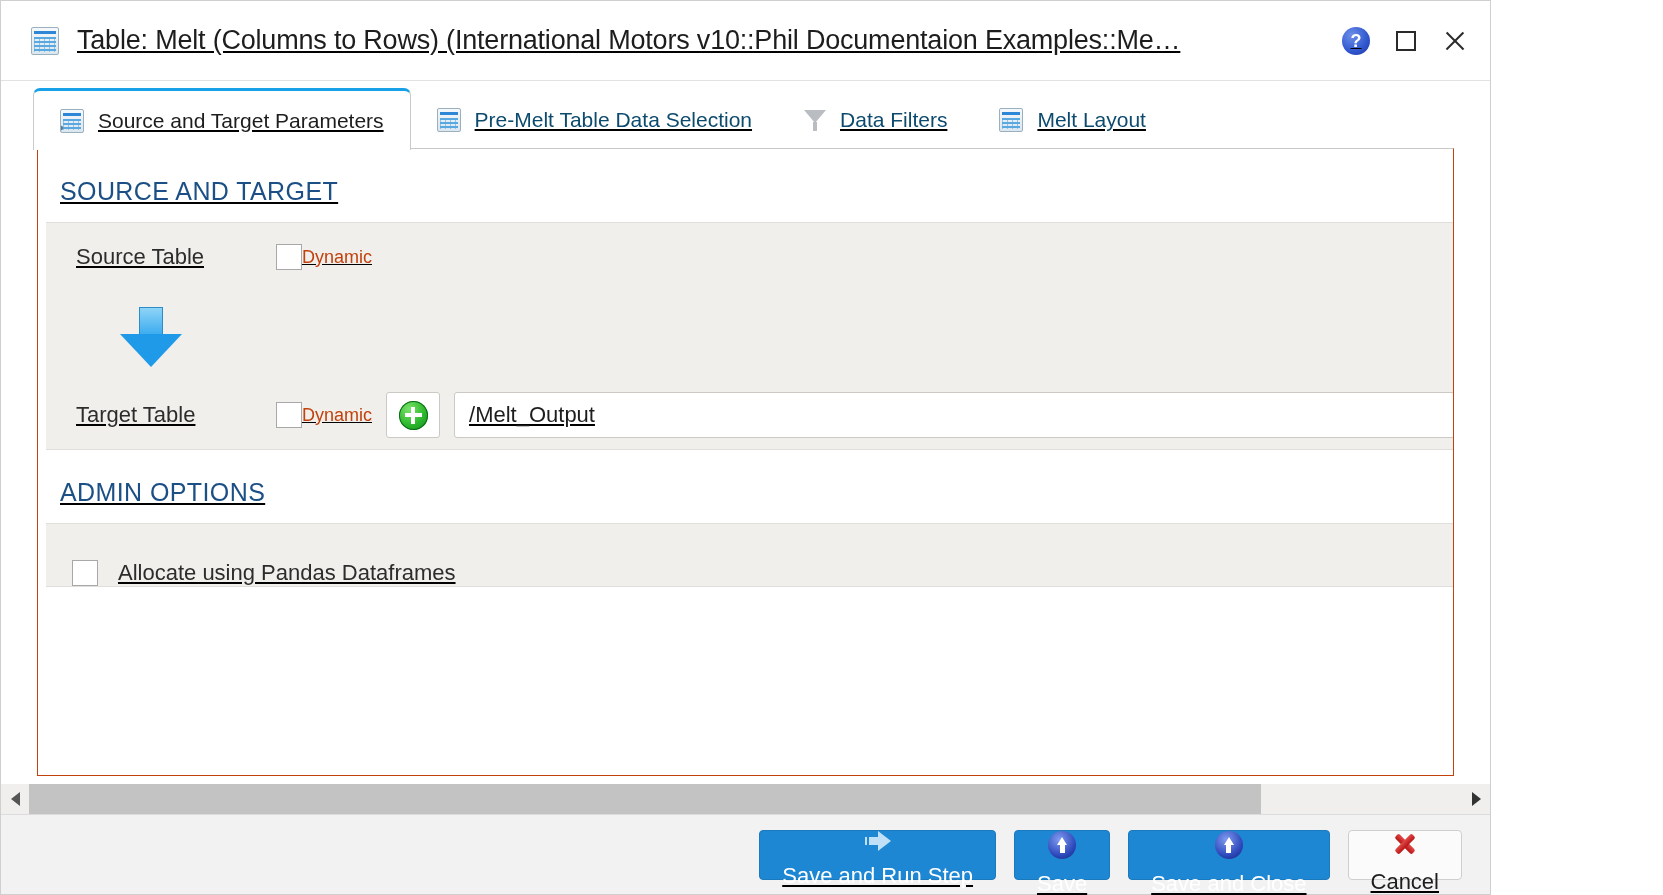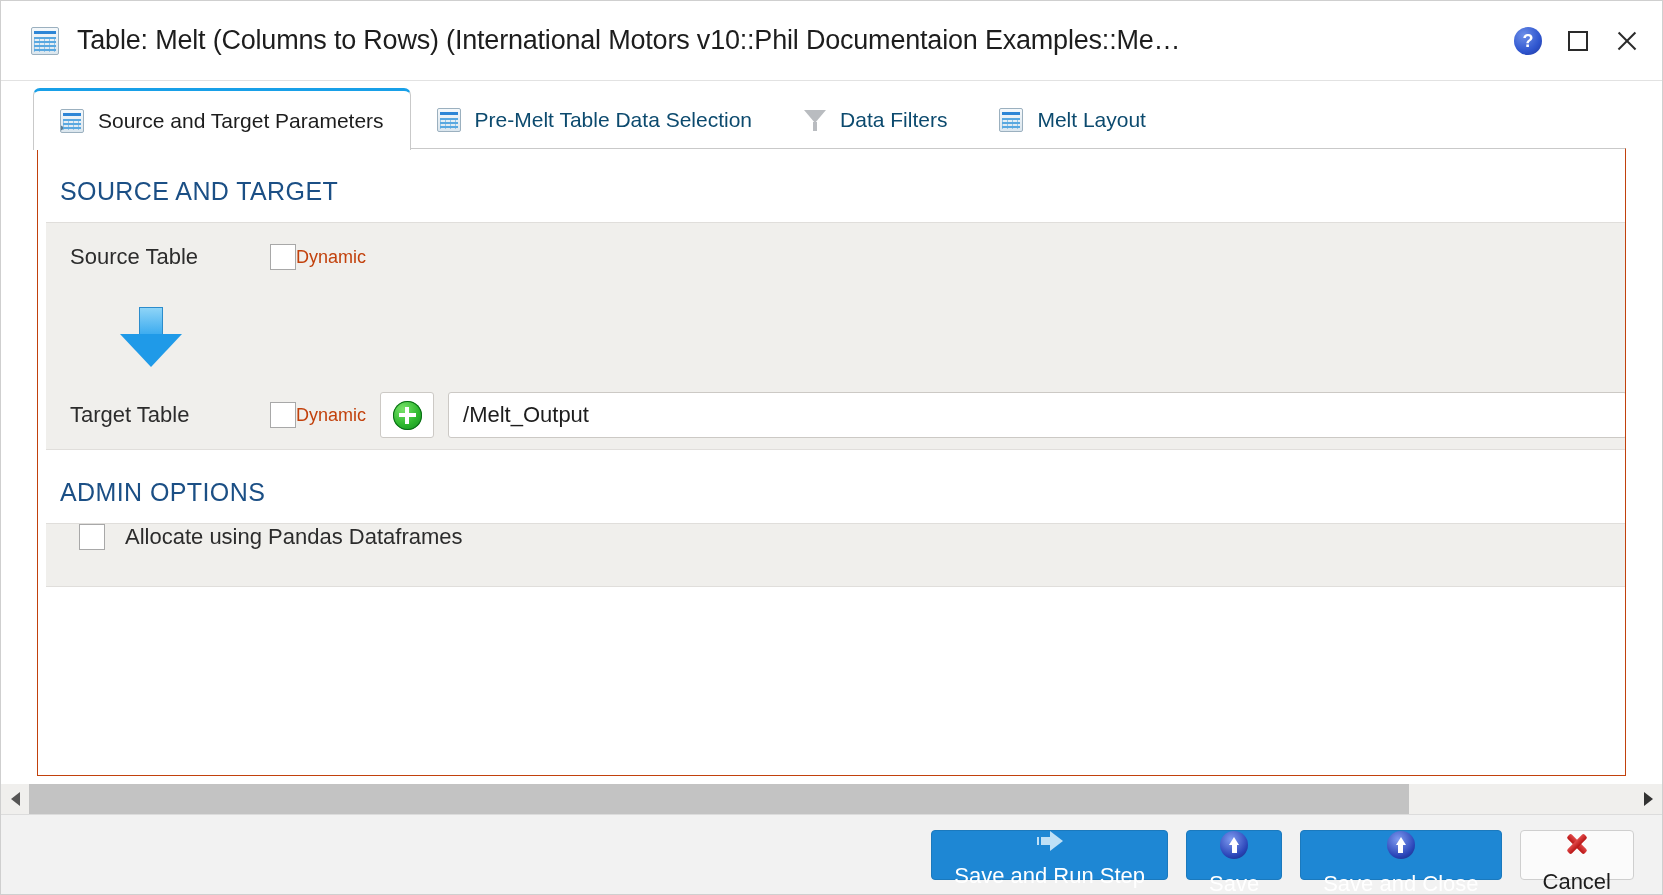--- a/index.html
+++ b/index.html
@@ -4,25 +4,26 @@
 <style>
   * { box-sizing: border-box; margin: 0; padding: 0; }
   html, body {
     width: 1663px; height: 895px;
     font-family: "Liberation Sans", sans-serif;
     background: #ffffff;
     overflow: hidden;
   }
   .window {
     position: relative;
-    width: 1663px; height: 895px;
+    width: 1491px; height: 895px;
     background: #ffffff;
     border: 1px solid #cfcfcf;
     display: flex;
     flex-direction: column;
+    text-decoration: underline;
   }
 
   
   .titlebar {
     height: 80px;
     min-height: 80px;
     display: flex;
     align-items: center;
     background: #ffffff;
     border-bottom: 1px solid #e2e2e2;
@@ -184,21 +185,21 @@
   }
   .panel {
     background: #f0efec;
     border-top: 1px solid #e0dedb;
     border-bottom: 1px solid #e0dedb;
     margin: 0 0 0 8px;
   }
   .row {
     display: flex;
     align-items: center;
-    padding: 0 0 0 24px;
+    padding: 0 0 0 30px;
     min-height: 68px;
   }
   .row-label {
     font-size: 22px;
     color: #2c2c2c;
     width: 200px;
     flex: 0 0 auto;
   }
   .chk {
     width: 26px; height: 26px;
@@ -273,23 +274,23 @@
     box-shadow: inset 0 0 0 1px #0a6b16;
   }
   .plus-circle::before, .plus-circle::after {
     content: ""; position: absolute; background: #ffffff;
   }
   .plus-circle::before { left: 6px; top: 12.5px; width: 17px; height: 4px; }
   .plus-circle::after  { top: 6px; left: 12.5px; height: 17px; width: 4px; }
 
   .alloc-row {
     display: flex;
-    align-items: flex-start;
+    align-items: flex-end;
     min-height: 62px;
-    padding-left: 33px;
+    padding-left: 26px;
   }
   .alloc-label {
     font-size: 22px;
     color: #2c2c2c;
     margin-left: 20px;
   }
 
   
   .hscroll {
     height: 30px;

